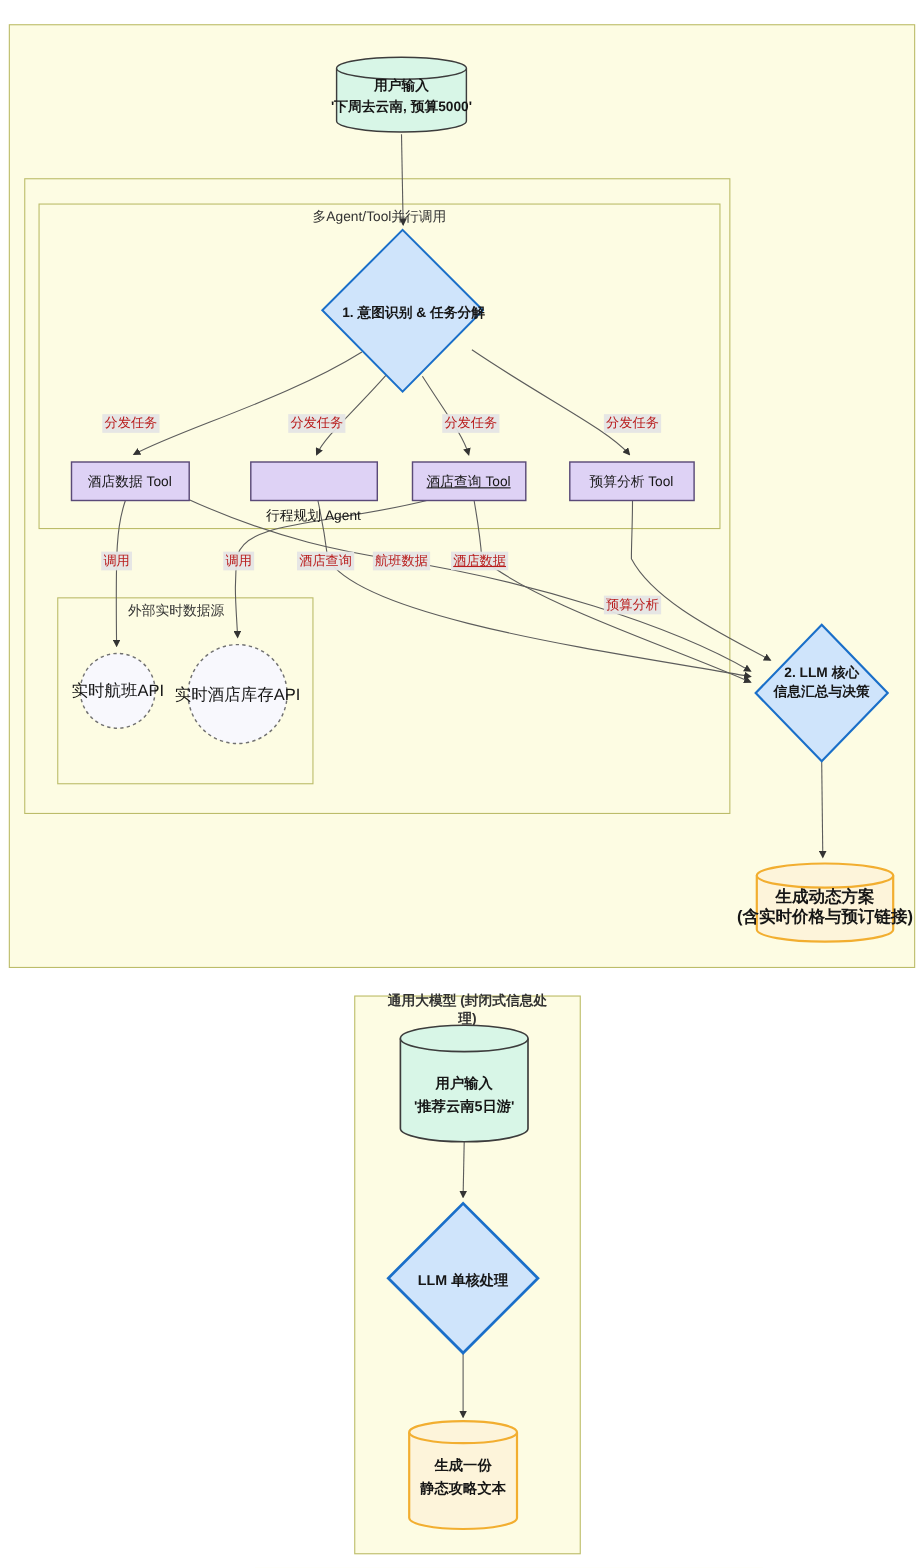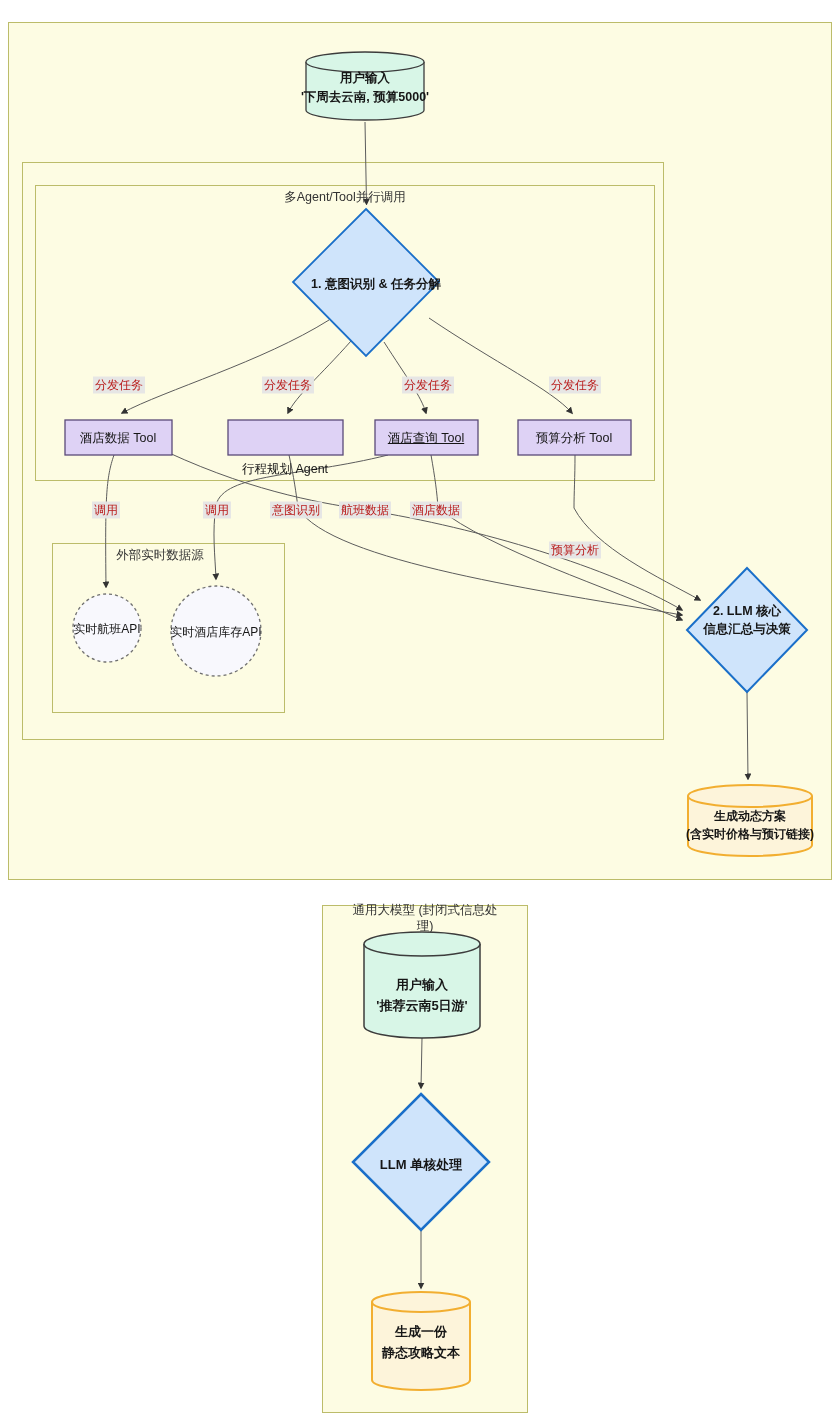--- a/index.html
+++ b/index.html
@@ -8,39 +8,39 @@
     font-family:"Liberation Sans", sans-serif;color:#1d1d1d;overflow:hidden;
   }
   .box{position:absolute;background:#fdfce3;border:1px solid #bcbc6a;z-index:0;box-sizing:border-box;}
   .box-title{position:absolute;z-index:1;text-align:center;font-size:12.5px;line-height:16px;color:#333;}
   .box-title span{display:block;}
   #edge-svg{position:absolute;left:0;top:0;z-index:2;}
   .node-label{position:absolute;z-index:3;transform:translate(-50%,-50%);text-align:center;
     font-size:12.5px;line-height:18px;color:#161616;white-space:nowrap;}
   .node-label span{display:block;}
   .bold{font-weight:bold;}
-  .small{font-size:12px;}
+  .small{font-size:15px;}
   .big{font-size:13px;line-height:21px;}
   .edge-label{position:absolute;z-index:3;transform:translate(-50%,-50%);
     background:rgba(229,229,229,0.95);padding:0 2px;font-size:12px;color:#b91c1c;white-space:nowrap;}
 </style>
 </head>
 <body>
 
 <div id="stage">
 
   <div class="box" style="left:8px;top:22px;width:824px;height:858px;"></div>
   <div class="box" style="left:22px;top:162px;width:642px;height:578px;"></div>
   <div class="box" style="left:35px;top:185px;width:620px;height:296px;"></div>
   <div class="box" style="left:52px;top:543px;width:233px;height:170px;"></div>
   <div class="box" style="left:322px;top:905px;width:206px;height:508px;"></div>
 
   <div class="box-title" style="left:245px;top:189px;width:200px;">多Agent/Tool并行调用</div>
   <div class="box-title" style="left:60px;top:547px;width:200px;">外部实时数据源</div>
-  <div class="box-title" style="left:325px;top:902px;width:200px;">
+  <div class="box-title" style="left:325px;top:902px;width:200px;font-weight:bold;">
     <span>通用大模型 (封闭式信息处</span>
     <span>理)</span>
   </div>
 
   <svg id="edge-svg" width="840" height="1425" viewBox="0 0 840 1425">
     <defs>
       <marker id="arrow" markerWidth="7" markerHeight="7" refX="5.5" refY="3.5" orient="auto" markerUnits="userSpaceOnUse">
         <path d="M0,0 L7,3.5 L0,7 Z" fill="#333"></path>
       </marker>
     </defs>
@@ -134,18 +134,18 @@
     <span>静态攻略文本</span>
   </div>
 
   <div class="edge-label" style="left:119px;top:385px;">分发任务</div>
   <div class="edge-label" style="left:288px;top:385px;">分发任务</div>
   <div class="edge-label" style="left:428px;top:385px;">分发任务</div>
   <div class="edge-label" style="left:575px;top:385px;">分发任务</div>
 
   <div class="edge-label" style="left:106px;top:510px;">调用</div>
   <div class="edge-label" style="left:217px;top:510px;">调用</div>
-  <div class="edge-label" style="left:296px;top:510px;">意图识别</div>
+  <div class="edge-label" style="left:296px;top:510px;">酒店查询</div>
   <div class="edge-label" style="left:365px;top:510px;">航班数据</div>
-  <div class="edge-label" style="left:436px;top:510px;">酒店数据</div>
+  <div class="edge-label" style="left:436px;top:510px;text-decoration:underline;">酒店数据</div>
   <div class="edge-label" style="left:575px;top:510px;margin-top:40px;">预算分析</div>
 
 </div>
 
 </body></html>

